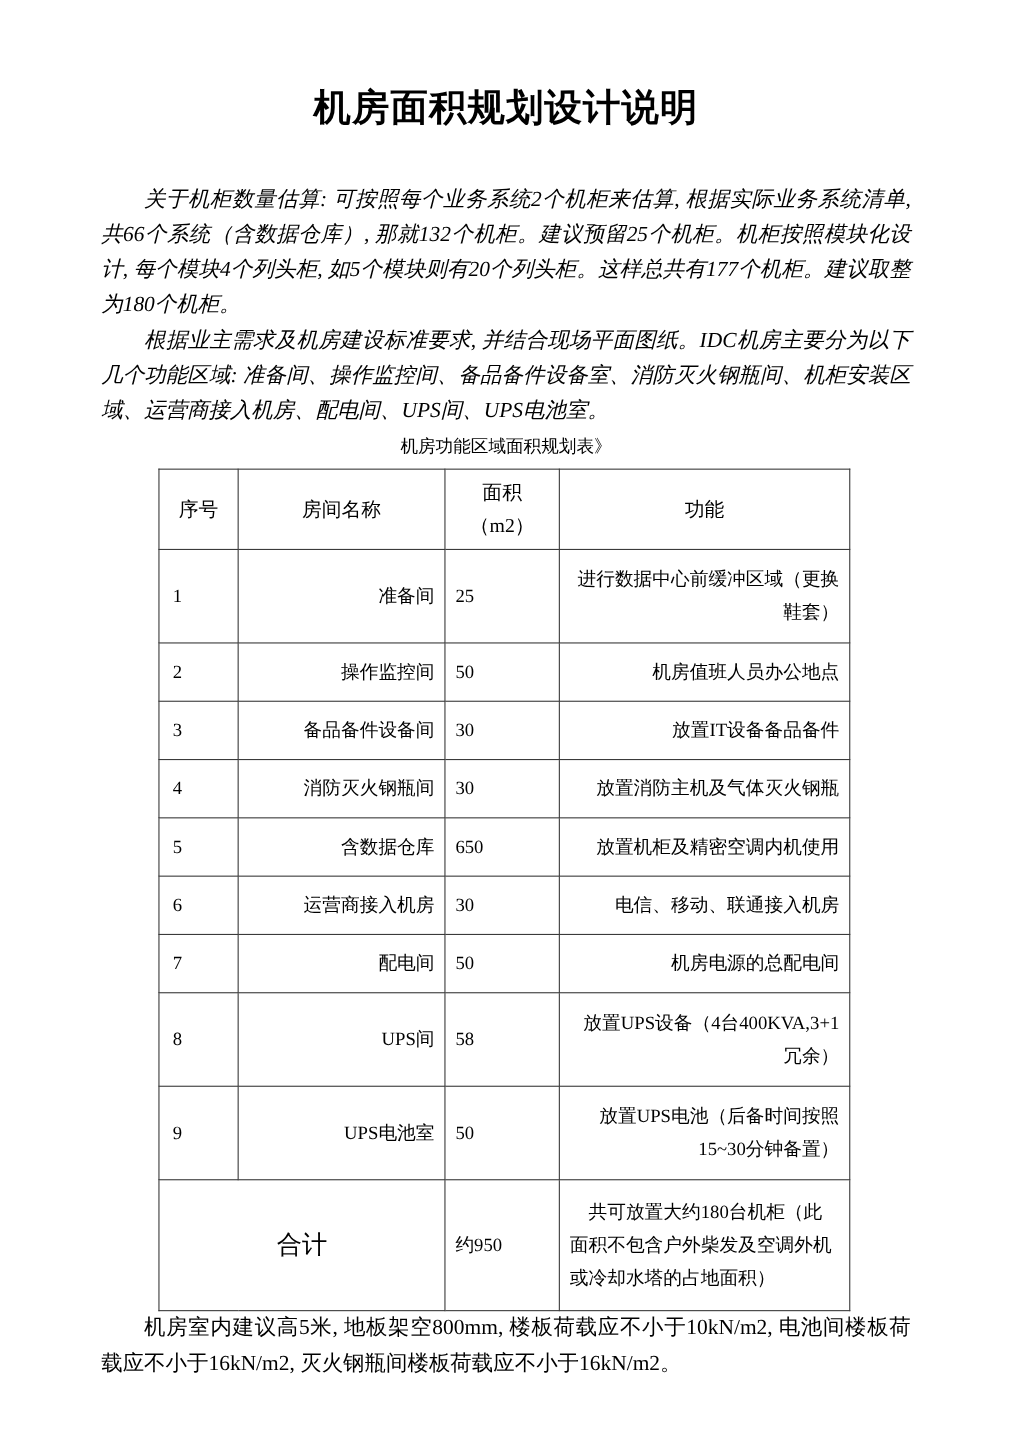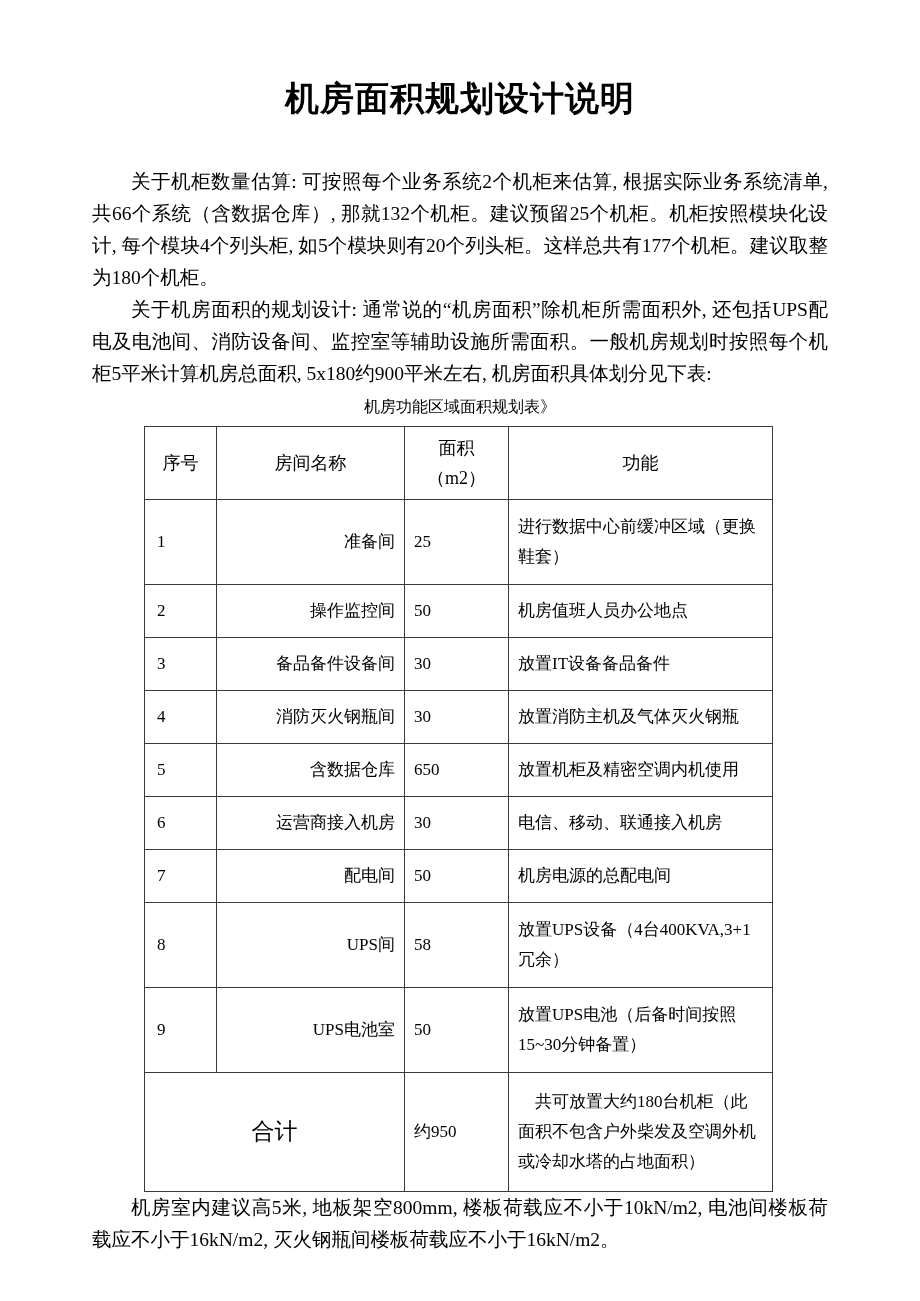--- a/index.html
+++ b/index.html
@@ -31,20 +31,21 @@
     font-weight: bold;
     letter-spacing: 1px;
     margin: 0;
     padding-top: 76px;
     line-height: 46px;
     font-family: "Liberation Serif", "DejaVu Serif", serif;
   }
 
   .body-block {
     margin-top: 44px;
+    font-style: italic;
   }
 
   p.para {
     margin: 0;
     font-size: 19.5px;
     line-height: 32px;
     text-align: justify;
     text-justify: inter-ideograph;
     text-indent: 2em;
     letter-spacing: 0px;
@@ -80,21 +81,21 @@
   thead td {
     text-align: center;
     font-weight: bold;
     height: 58px;
     font-size: 18px;
   }
 
   tbody td.idx { text-align: left; padding-left: 12px; }
   tbody td.name { text-align: right; }
   tbody td.area { text-align: left; }
-  tbody td.func { text-align: left; }
+  tbody td.func { text-align: right; }
 
   tr.r-tall td { height: 72px; }
   tr.r-short td { height: 40px; }
 
   td.total-label {
     text-align: center;
     font-weight: bold;
     font-size: 23px;
   }
   td.total-area {
@@ -113,21 +114,21 @@
 </style>
 </head>
 <body>
 
 <div class="page">
 
   <h1 class="doc-title">机房面积规划设计说明</h1>
 
   <div class="body-block">
     <p class="para">关于机柜数量估算: 可按照每个业务系统2个机柜来估算, 根据实际业务系统清单, 共66个系统（含数据仓库）, 那就132个机柜。建议预留25个机柜。机柜按照模块化设计, 每个模块4个列头柜, 如5个模块则有20个列头柜。这样总共有177个机柜。建议取整为180个机柜。</p>
-    <p class="para">关于机房面积的规划设计: 通常说的“机房面积”除机柜所需面积外, 还包括UPS配电及电池间、消防设备间、监控室等辅助设施所需面积。一般机房规划时按照每个机柜5平米计算机房总面积, 5x180约900平米左右, 机房面积具体划分见下表:</p>
+    <p class="para">根据业主需求及机房建设标准要求, 并结合现场平面图纸。IDC机房主要分为以下几个功能区域: 准备间、操作监控间、备品备件设备室、消防灭火钢瓶间、机柜安装区域、运营商接入机房、配电间、UPS间、UPS电池室。</p>
   </div>
 
   <p class="table-caption">机房功能区域面积规划表》</p>
 
   <table class="area-table">
     <colgroup>
       <col class="c-idx">
       <col class="c-name">
       <col class="c-area">
       <col class="c-func">

